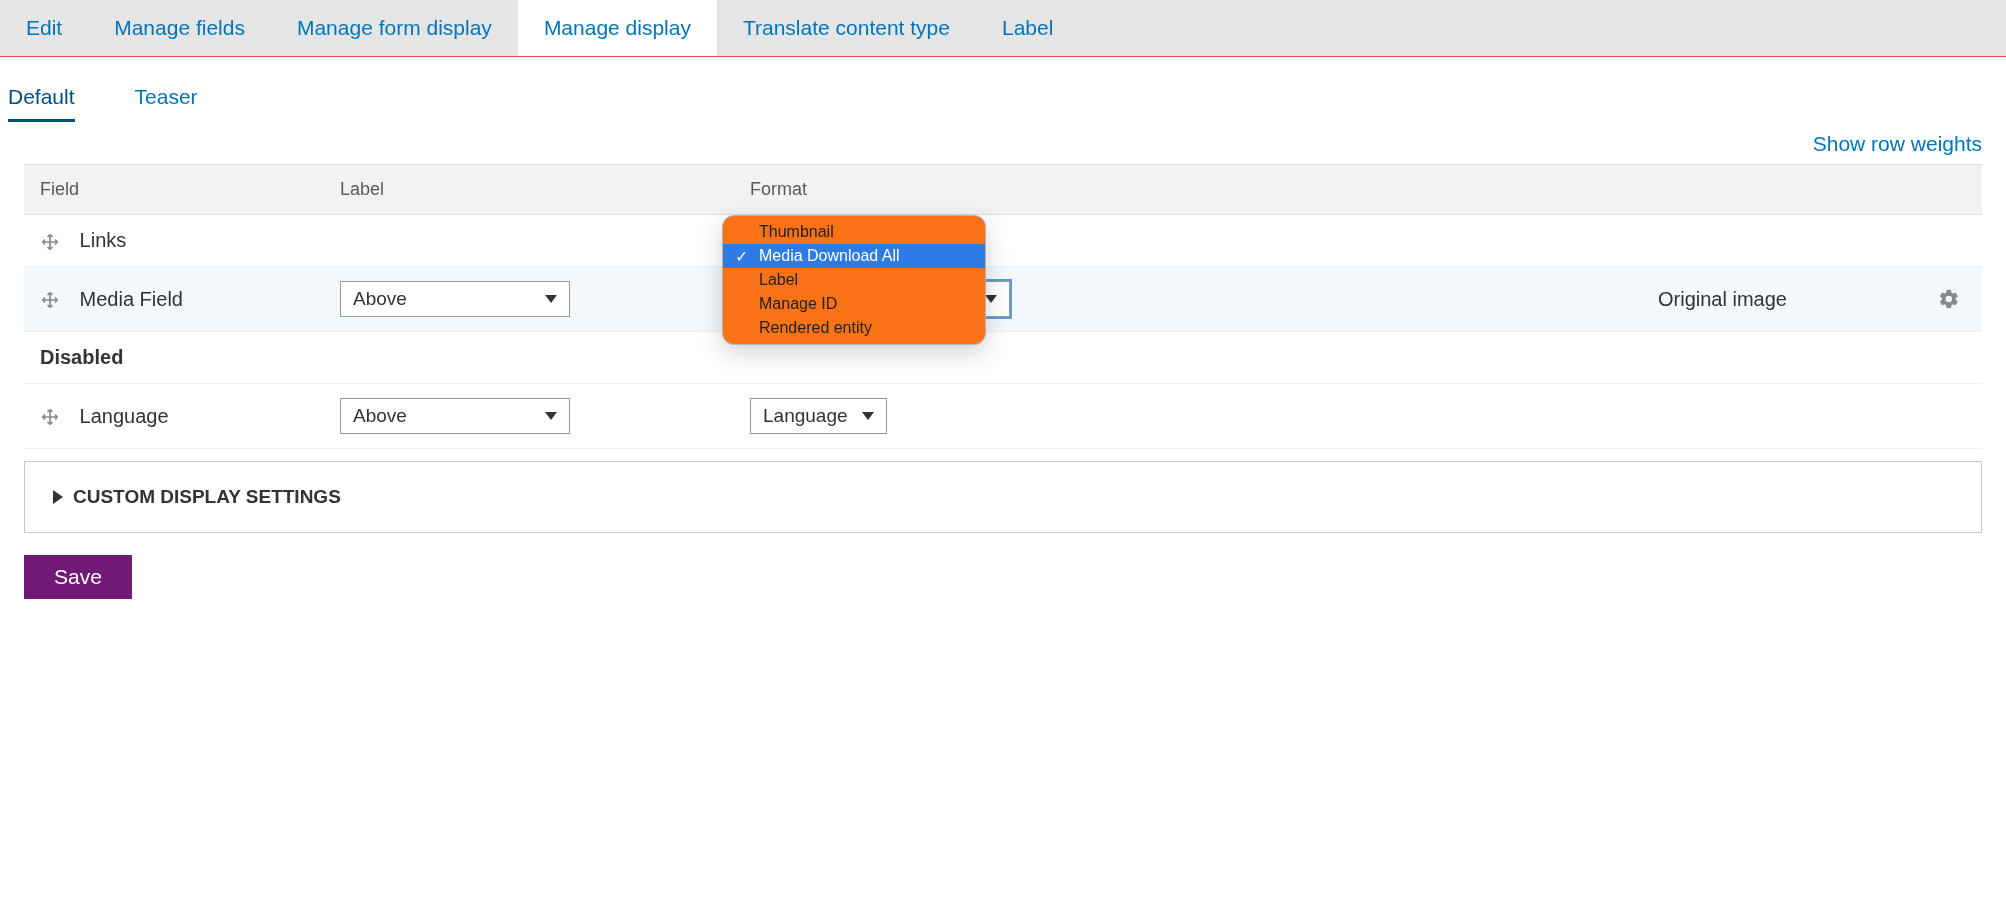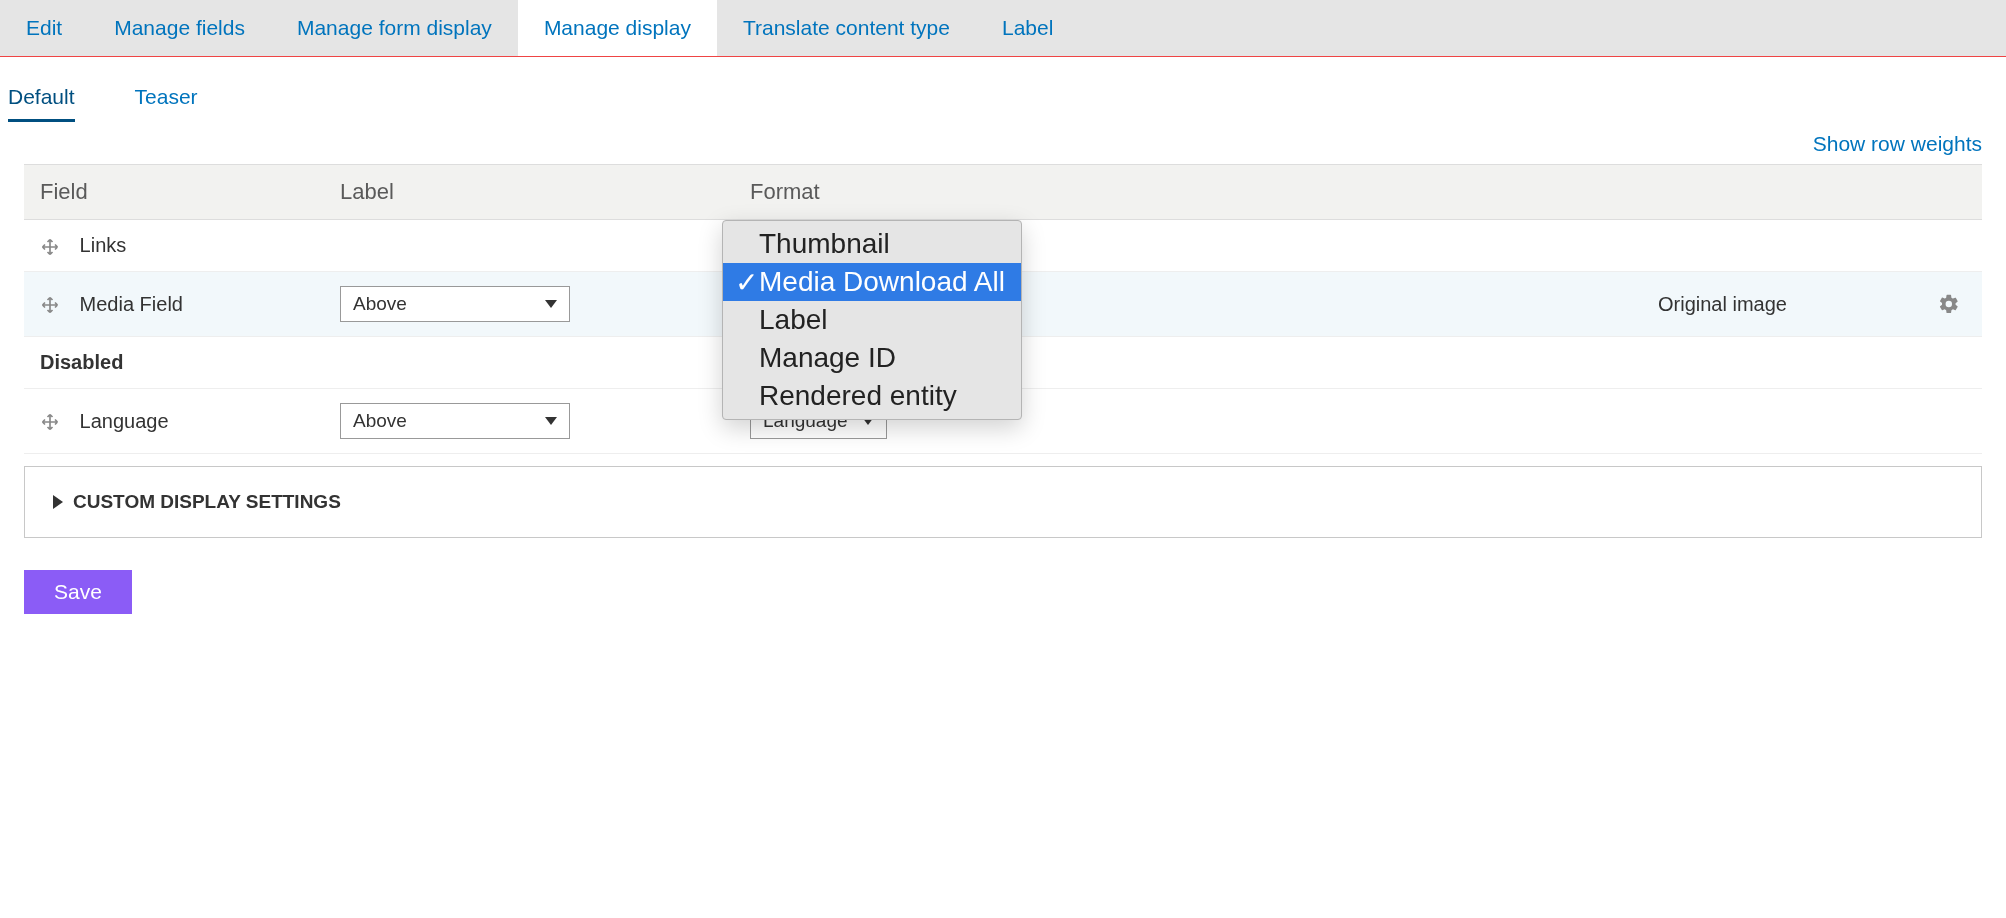--- a/index.html
+++ b/index.html
@@ -61,21 +61,21 @@
   table.fields {
     width: 100%;
     border-collapse: collapse;
     margin-top: 8px;
   }
   table.fields thead th {
     background: #f2f2f0;
     text-align: left;
     font-weight: 400;
     color: #5a5a5a;
-    font-size: 22px;
+    font-size: 18px;
     padding: 14px 16px;
     border-top: 1px solid #ddd;
     border-bottom: 1px solid #ddd;
   }
   table.fields td {
     padding: 14px 16px;
     font-size: 20px;
     vertical-align: middle;
     border-bottom: 1px solid #eee;
   }
@@ -120,26 +120,26 @@
     margin-left: 14px;
   }
 
   
   .gear { color: #888; cursor: pointer; }
   .gear svg { width: 22px; height: 22px; display:block; }
 
   
   .dropdown {
     position: absolute;
-    background: #e5e5e5;
+    background: #f97316;
     border: 1px solid #b4b4b4;
-    border-radius: 4px;
+    border-radius: 12px;
     box-shadow: 0 8px 24px rgba(0,0,0,0.18);
     padding: 4px 0;
-    font-size: 28px;
+    font-size: 16px;
     z-index: 100;
     min-width: 264px;
   }
   .dropdown .opt {
     padding: 3px 16px 3px 36px;
     position: relative;
     cursor: pointer;
     color: #222;
   }
   .dropdown .opt.selected {
@@ -171,22 +171,22 @@
   details.custom summary::before {
     content: "";
     width: 0; height: 0;
     border-top: 7px solid transparent;
     border-bottom: 7px solid transparent;
     border-left: 10px solid #333;
   }
 
   
   .save-btn {
-    margin-top: 32px;
-    background: #8b5cf6;
+    margin-top: 22px;
+    background: #701a75;
     color: #fff;
     border: none;
     font-size: 21px;
     padding: 10px 30px;
     cursor: pointer;
   }
 
   .col-field { width: 300px; }
   .col-label { width: 410px; }
   .col-format { }

